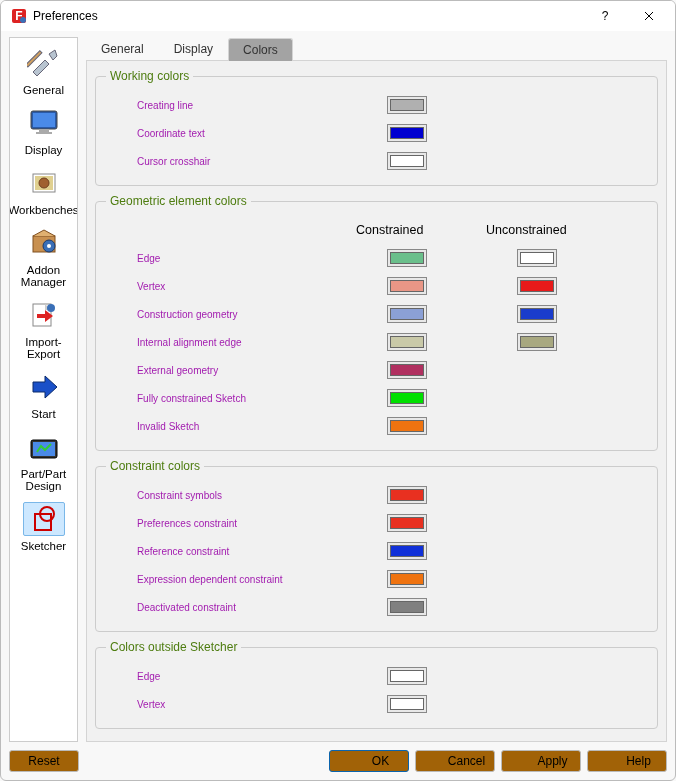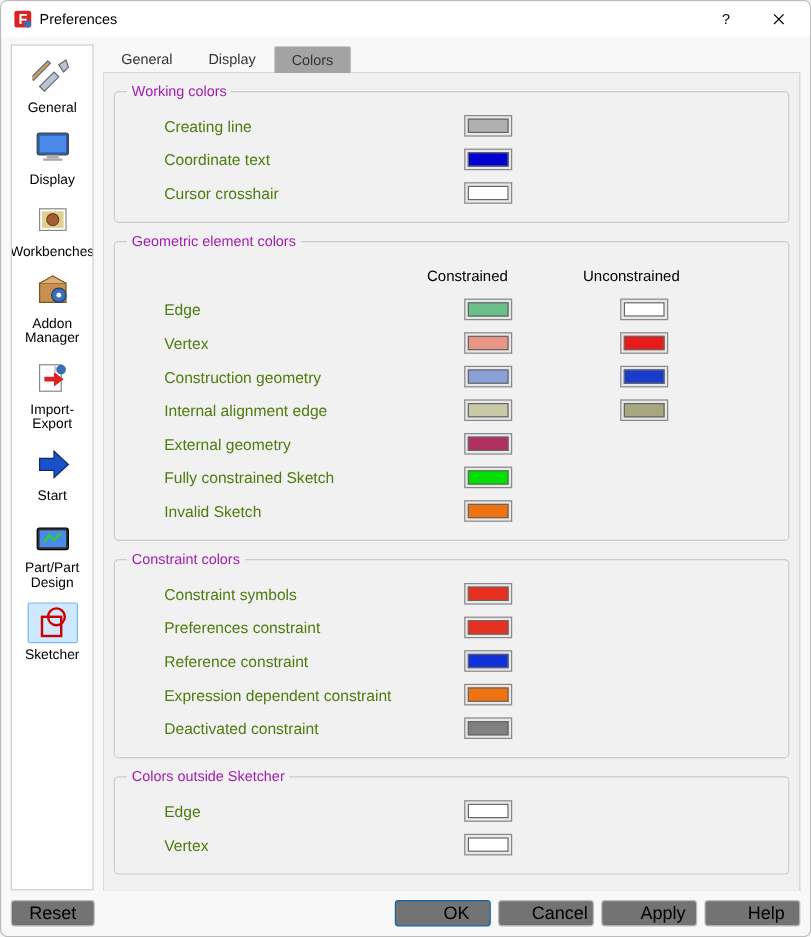--- a/index.html
+++ b/index.html
@@ -13,31 +13,31 @@
   .side-item { display: flex; flex-direction: column; align-items: center; gap: 4px; padding: 6px 0 4px 0; cursor: default; }
   .side-item .icon-box { width: 42px; height: 34px; display: flex; align-items: center; justify-content: center; }
   .side-item.selected .icon-box { background: #cde8ff; border: 1px solid #7ab7e8; border-radius: 2px; }
   .side-item .side-label { font-size: 11.5px; text-align: center; }
   .main { flex: 1; display: flex; flex-direction: column; min-height: 0; }
   .tabs { display: flex; height: 24px; border-bottom: 1px solid #d4d4d4; }
   .tab { padding: 4px 14px; border: 1px solid transparent; border-bottom: none; color: #333; cursor: default; font-size: 12px; }
   .tab.active { background: #a3a3a3; border-color: #d4d4d4; border-top-left-radius: 3px; border-top-right-radius: 3px; position: relative; top: 1px; }
   .panel { flex: 1; background: #f1f1f1; border: 1px solid #d4d4d4; border-top: none; padding: 8px; overflow: auto; }
   fieldset { border: 1px solid #ccc; border-radius: 4px; padding: 8px 10px 10px 10px; margin-bottom: 8px; }
-  legend { font-size: 12px; color: #a21caf; padding: 0 4px; }
+  legend { font-size: 12px; color: #4d7c0f; padding: 0 4px; }
   .row { display: flex; align-items: center; height: 28px; }
-  .row .lbl { width: 250px; font-size: 13px; color: #4d7c0f; margin-left: 31px; }
+  .row .lbl { width: 250px; font-size: 10px; color: #a21caf; margin-left: 31px; }
   .color-btn { width: 40px; height: 18px; border: 1px solid #888; background: #e8e8e8; padding: 2px; display: flex; cursor: default; }
   .color-swatch { flex: 1; border: 1px solid #666; }
   .col-head { font-size: 12.5px; text-align: left; }
   .col1 { width: 250px; }
   .col2 { width: 130px; display: flex; justify-content: flex-start; }
   .col3 { width: 130px; display: flex; justify-content: flex-start; }
   .footer { display: flex; padding: 4px 8px 8px 8px; gap: 6px; }
-  .btn { height: 22px; border: 1px solid #bababa; background: #737373; border-radius: 3px; padding: 0 8px; cursor: default; font-size: 15px; display: flex; align-items: center; justify-content: center; }
+  .btn { height: 22px; border: 1px solid #bababa; background: #a16207; border-radius: 3px; padding: 0 8px; cursor: default; font-size: 12px; display: flex; align-items: center; justify-content: center; }
   .btn.primary { border-color: #0a64ad; }
   .btn.w { width: 80px; padding-left: 31px; }
   .spacer { flex: 1; }
 </style>
 </head>
 <body>
 
 <div class="titlebar">
   <span class="title-icon">
     <svg width="16" height="16" viewBox="0 0 16 16">

